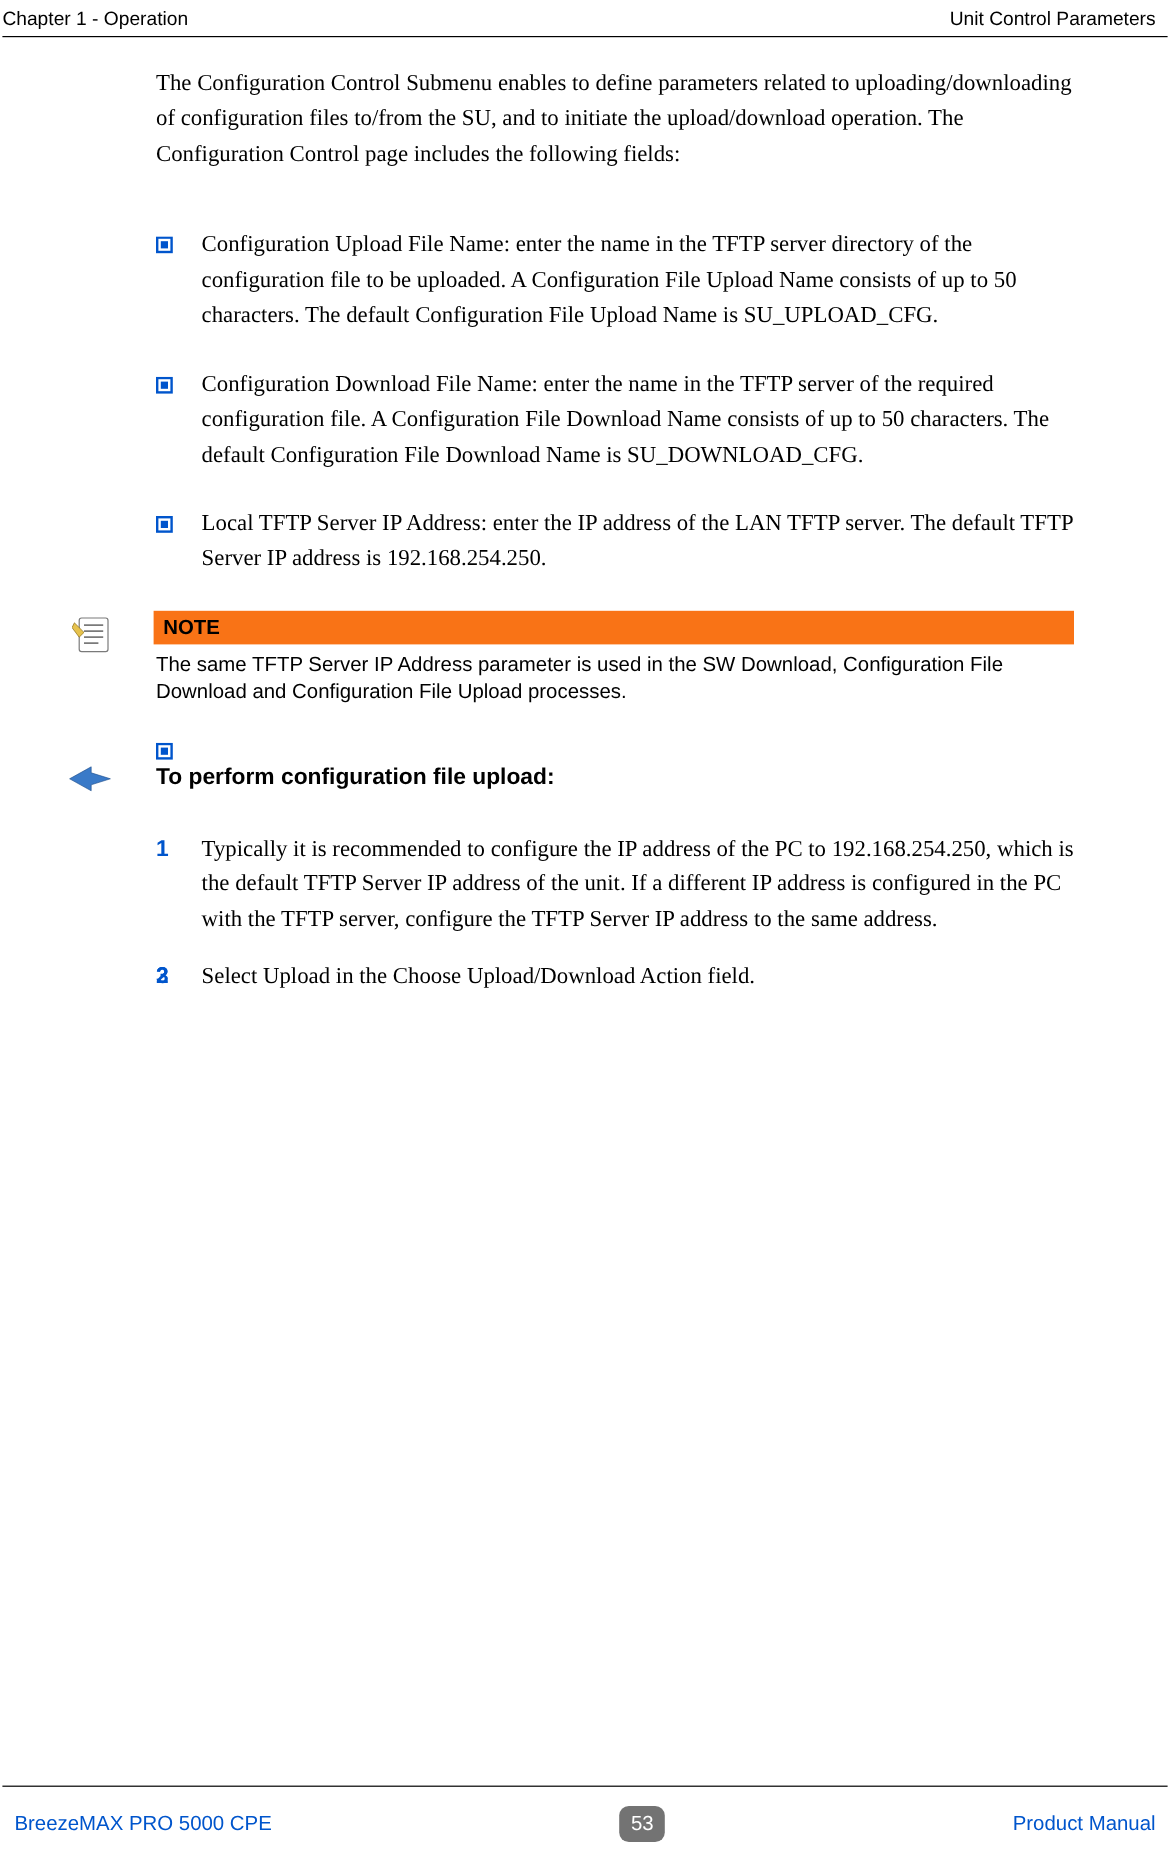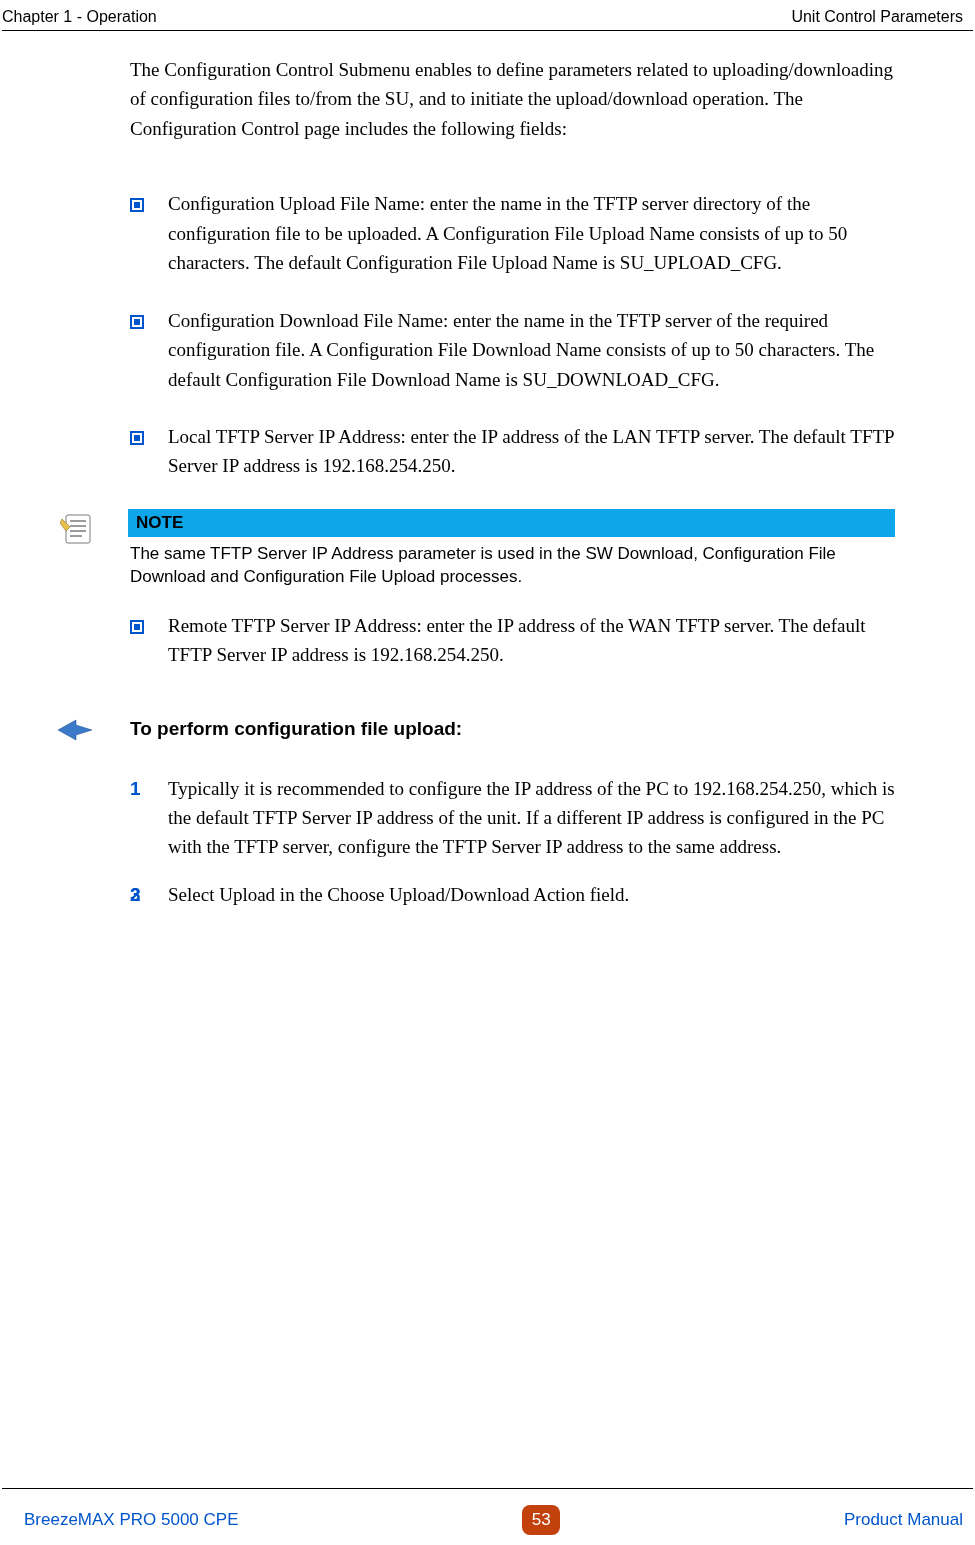--- a/index.html
+++ b/index.html
@@ -55,21 +55,21 @@
     position: absolute;
     left: 0;
     top: 2px;
     width: 36px;
     height: 36px;
   }
   .note-body {
     margin-left: 68px;
   }
   .note-title-bar {
-    background: #0ea5e9;
+    background: #f97316;
     font-family: Arial, Helvetica, sans-serif;
     font-weight: bold;
     font-size: 17px;
     padding: 4px 8px;
   }
   .note-text {
     font-family: Arial, Helvetica, sans-serif;
     font-size: 17px;
     line-height: 1.35;
     padding: 6px 2px 0 2px;
@@ -103,41 +103,41 @@
     left: 0;
     top: 0;
     font-family: Arial, Helvetica, sans-serif;
     font-weight: bold;
     color: #0055cc;
     font-size: 19px;
   }
   .footer {
     position: absolute;
     bottom: 10px;
-    left: 12px;
+    left: 0;
     right: 0;
     display: flex;
     align-items: center;
     justify-content: space-between;
     padding: 0 12px;
     font-family: Arial, Helvetica, sans-serif;
     font-size: 17px;
     color: #0055cc;
     margin-top: 20px;
   }
   .footer-rule {
     position: absolute;
     bottom: 48px;
     left: 2px;
     right: 2px;
     border: none;
     border-top: 1px solid #000;
   }
   .page-badge {
-    background: #c2410c;
+    background: #737373;
     color: #fff;
     width: 38px;
     height: 30px;
     border-radius: 8px;
     display: flex;
     align-items: center;
     justify-content: center;
     font-weight: normal;
     font-size: 17px;
   }
@@ -202,21 +202,20 @@
     </div>
   </div>
 
   <div class="bullet-block">
     <span class="square-bullet">
       <svg width="16" height="16">
           <rect x="1" y="1" width="12" height="12" fill="#fff" stroke="#0055cc" stroke-width="2"></rect>
           <rect x="4" y="4" width="6" height="6" fill="#0055cc"></rect>
         </svg>
     </span>
-    <span>Remote TFTP Server IP Address: enter the IP address of the WAN TFTP server. The default TFTP Server IP address is 192.168.254.250.</span>
   </div>
 
 
   <div class="task-row">
     <span class="task-icon">
       <svg width="40" height="24">
         <polygon points="2,12 20,2 20,7 36,12 20,17 20,22" fill="#3a7ac8" stroke="#1a4a88" stroke-width="0.5"></polygon>
       </svg>
     </span>
     <div class="task-title">To perform configuration file upload:</div>

